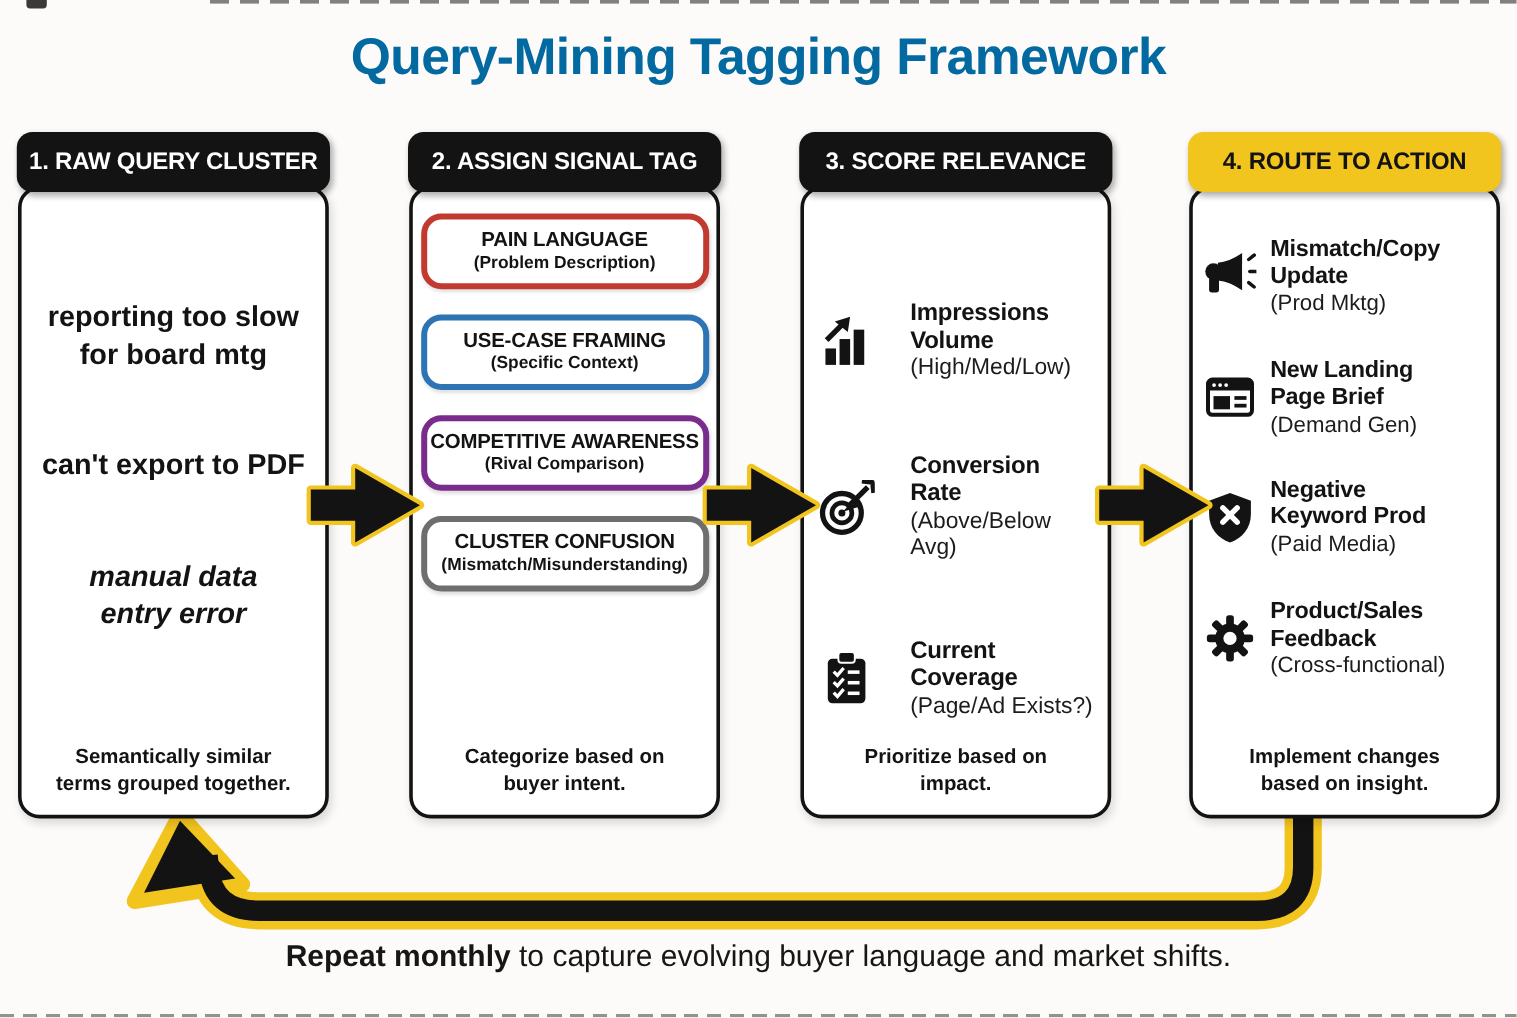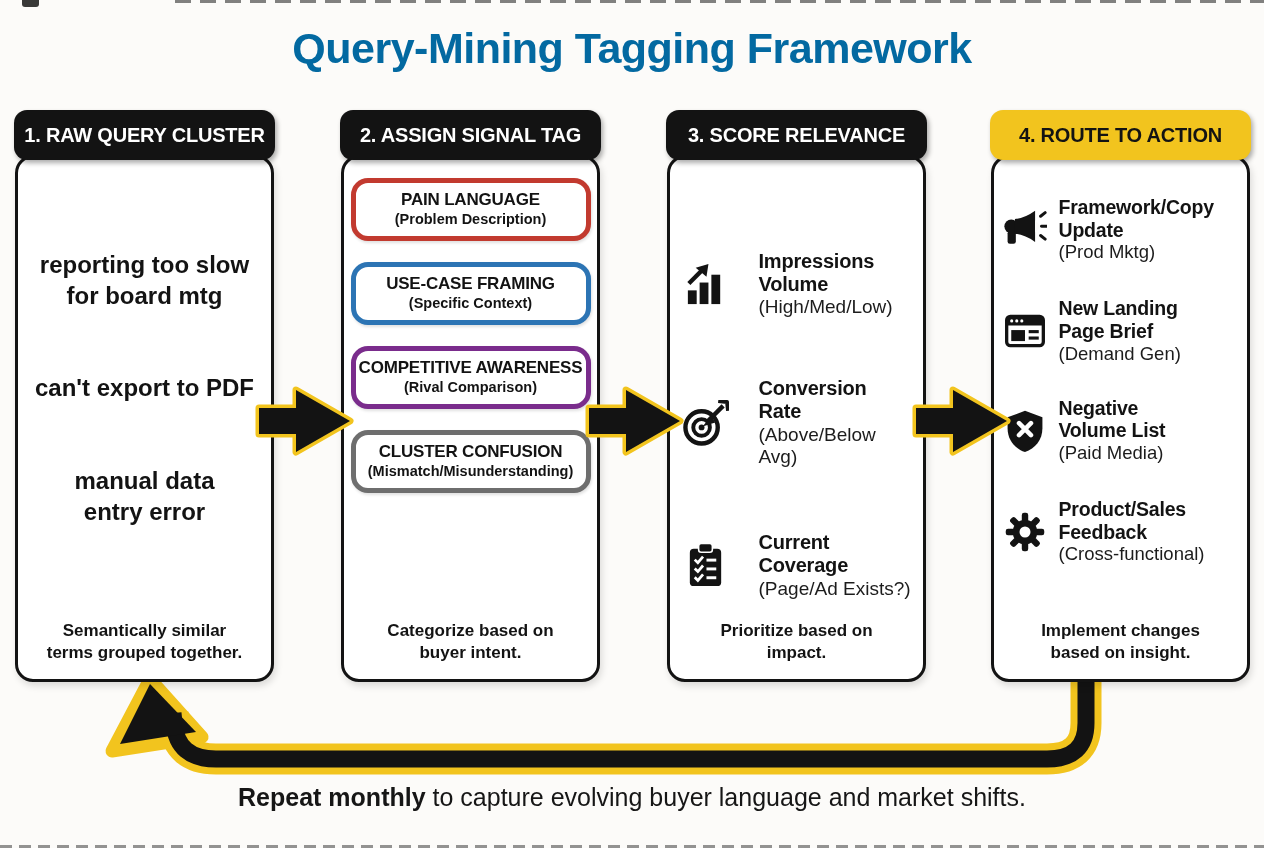--- a/index.html
+++ b/index.html
@@ -25,21 +25,21 @@
   .col-body{position:absolute;top:45px;left:1px;right:1px;bottom:0;background:#fff;
     border:3.5px solid #131313;border-radius:18px;display:flex;flex-direction:column;align-items:center;
     box-shadow:2px 4px 7px rgba(0,0,0,.13);}
   .col-footer{margin-top:auto;padding-bottom:15px;text-align:center;font-size:17px;font-weight:700;
     line-height:1.3;white-space:pre-line;}
 
   
   .query{text-align:center;font-size:24px;font-weight:800;line-height:1.28;white-space:pre-line;}
   .query.q1{margin-top:92px;}
   .query.q2{margin-top:62px;}
-  .query.q3{margin-top:62px;}
+  .query.q3{margin-top:62px;font-style:italic;}
 
   
   .tag{width:224px;margin-top:21px;border:5px solid #333;border-radius:17px;background:#fff;
     padding:7px 3px 9px;text-align:center;box-shadow:1px 2px 3px rgba(0,0,0,.12);}
   .tag.first{margin-top:20px;}
   .tag-title{font-size:17px;font-weight:800;letter-spacing:-0.2px;}
   .tag-sub{font-size:14.5px;font-weight:700;margin-top:1px;}
 
   
   .row-item{display:flex;align-items:center;gap:30px;width:230px;}
@@ -186,21 +186,21 @@
             <circle cx="9" cy="20" r="7.5" fill="#131313"></circle>
             <rect x="5" y="25" width="9" height="14" rx="2.5" fill="#131313"></rect>
             <path d="M13 12 Q24 11 35 3 L35 37 Q24 29 13 28 Z" fill="#131313"></path>
             <polygon points="35,13 41,20 35,27" fill="#fcfbf9"></polygon>
             <path d="M41 9 L46 5" stroke="#131313" stroke-width="3.2" fill="none" stroke-linecap="round"></path>
             <path d="M42 20 L48 20" stroke="#131313" stroke-width="3.2" fill="none" stroke-linecap="round"></path>
             <path d="M41 30 L46 34" stroke="#131313" stroke-width="3.2" fill="none" stroke-linecap="round"></path>
           </svg>
         </span>
         <div>
-          <div class="route-title">Framework/Copy
+          <div class="route-title">Mismatch/Copy
 Update</div>
           <div class="route-sub">(Prod Mktg)</div>
         </div>
       </div>
       <div class="route-item route2">
         <span class="icon">
           <svg width="44" height="44" viewBox="0 0 48 48">
             <rect x="4" y="8" width="40" height="32" rx="4" fill="none" stroke="#131313" stroke-width="3.6"></rect>
             <path d="M8 8 H40 Q44 8 44 12 V18 H4 V12 Q4 8 8 8 Z" fill="#131313"></path>
             <circle cx="9.5" cy="13" r="1.7" fill="#fff"></circle>
@@ -219,21 +219,21 @@
       </div>
       <div class="route-item route3">
         <span class="icon">
           <svg width="44" height="44" viewBox="0 0 48 48">
             <path d="M24 2 L43 9 V21 C43 34 35 43 24 47 C13 43 5 34 5 21 V9 Z" fill="#131313"></path>
             <path d="M17.5 15.5 L30.5 28.5 M30.5 15.5 L17.5 28.5" stroke="#fff" stroke-width="5" stroke-linecap="round"></path>
           </svg>
         </span>
         <div>
           <div class="route-title">Negative
-Volume List</div>
+Keyword Prod</div>
           <div class="route-sub">(Paid Media)</div>
         </div>
       </div>
       <div class="route-item route4">
         <span class="icon">
           <svg width="44" height="44" viewBox="0 0 48 48">
             <g fill="#131313">
               <rect x="20.5" y="3" width="7" height="10" rx="2.5"></rect>
               <rect x="20.5" y="35" width="7" height="10" rx="2.5"></rect>
               <rect x="20.5" y="3" width="7" height="10" rx="2.5" transform="rotate(90 24 24)"></rect>

